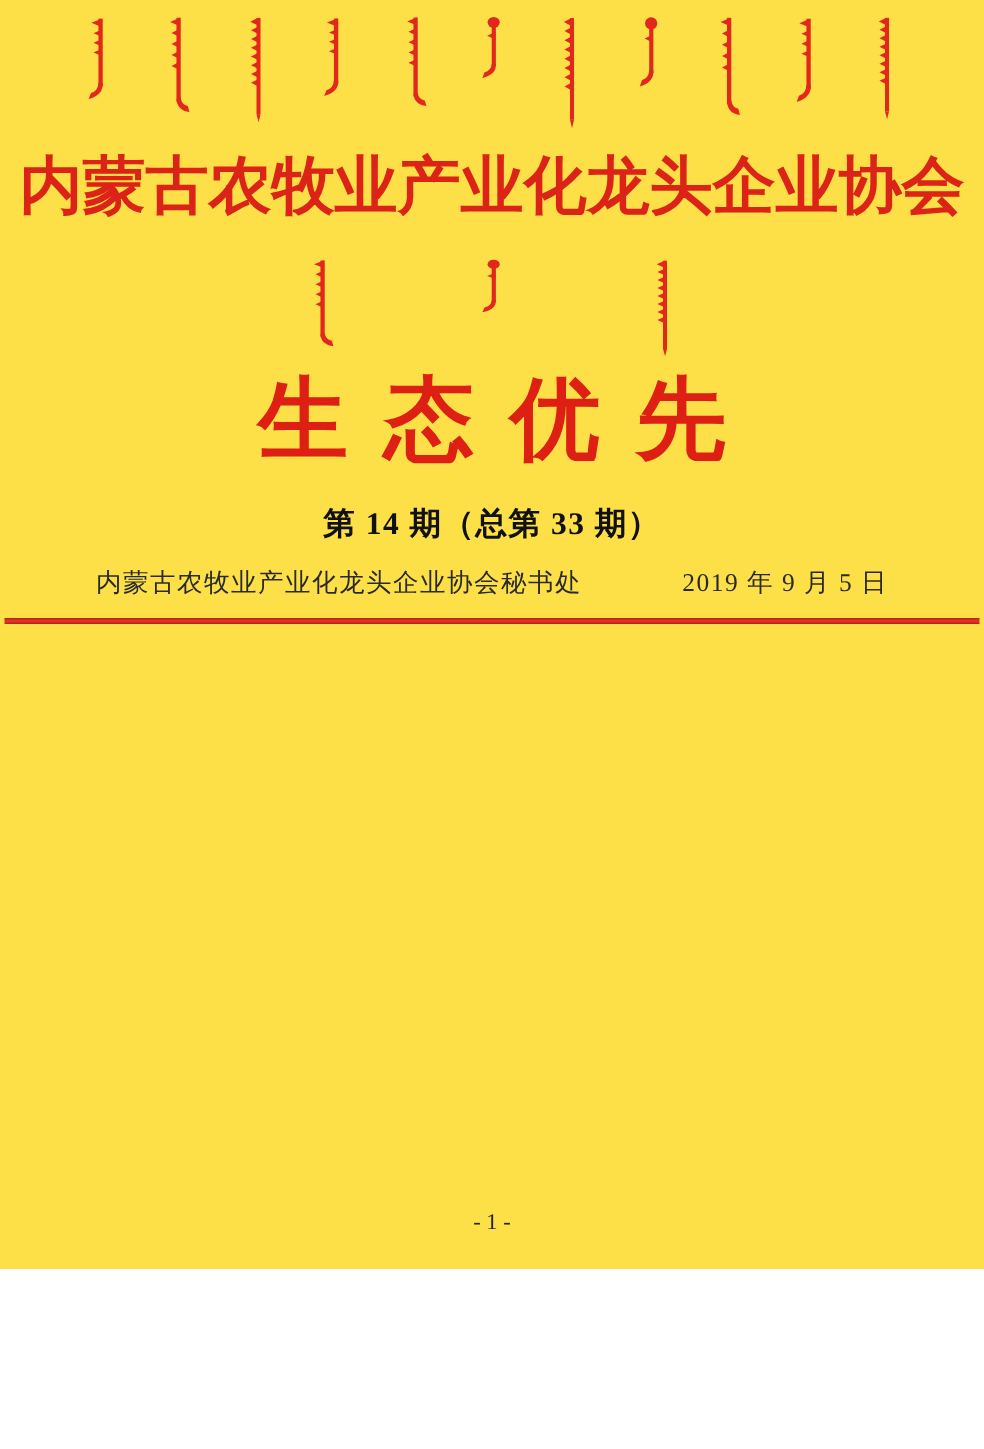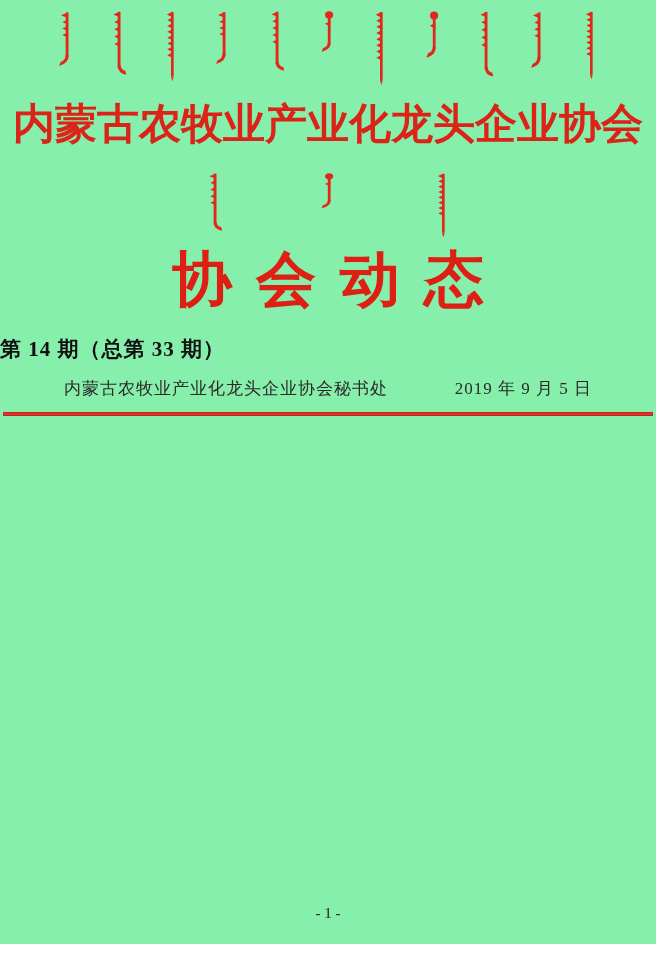--- a/index.html
+++ b/index.html
@@ -5,22 +5,22 @@
   * { margin: 0; padding: 0; box-sizing: border-box; }
   html, body { background: #ffffff; }
   body {
     width: 656px; height: 966px;
     font-family: "Liberation Serif", "DejaVu Serif", serif;
     color: #1d1d1d;
     overflow: hidden;
   }
   .page {
     position: relative;
-    width: 656px; height: 944px;
-    background: #86efac;
+    width: 656px; height: 846px;
+    background: #fde047;
     padding: 8px 0 0 0;
   }
 
   
   .mongol-row {
     display: flex;
     justify-content: space-between;
     align-items: flex-start;
   }
   .mongol-row.row1 { width: 548px; margin: 2px auto 0 auto; height: 76px; }
@@ -44,21 +44,21 @@
     font-size: 60px;
     font-weight: bold;
     letter-spacing: 24px;
     text-indent: 24px; 
     color: #dd1f14;
     font-family: "Liberation Serif", "DejaVu Serif", serif;
     white-space: nowrap;
   }
   .issue-line {
     margin-top: 14px;
-    text-align: left;
+    text-align: center;
     font-size: 21px;
     font-weight: bold;
     color: #111111;
     letter-spacing: 1px;
   }
   .pub-row {
     margin: 14px 64px 0 64px;
     display: flex;
     justify-content: space-between;
     align-items: flex-end;
@@ -208,21 +208,21 @@
           <use href="#mg-b"></use>
         </svg>
       <svg class="mg" style="height:38px">
           <use href="#mg-c"></use>
         </svg>
       <svg class="mg" style="height:66px">
           <use href="#mg-d"></use>
         </svg>
     </div>
 
-    <h2 class="bulletin-title">协会动态</h2>
+    <h2 class="bulletin-title">生态优先</h2>
 
     <div class="issue-line">第 14 期（总第 33 期）</div>
 
     <div class="pub-row">
       <span>内蒙古农牧业产业化龙头企业协会秘书处</span>
       <span>2019 年 9 月 5 日</span>
     </div>
 
     <hr class="red-rule">
   </header>

